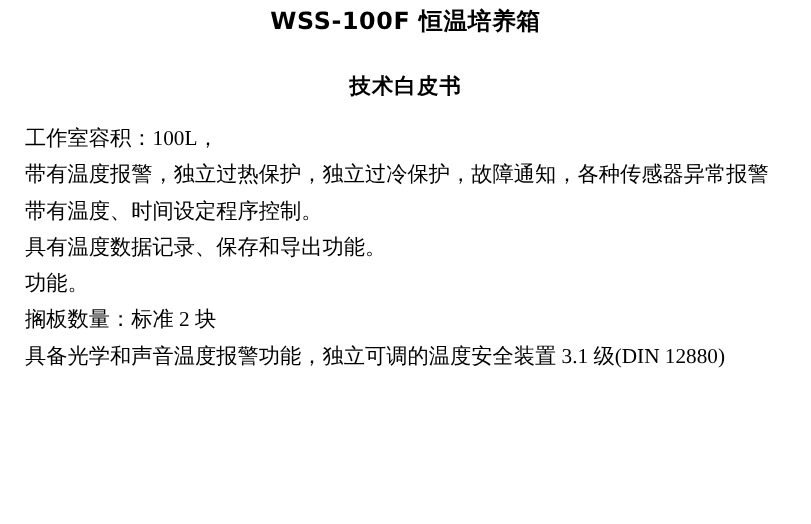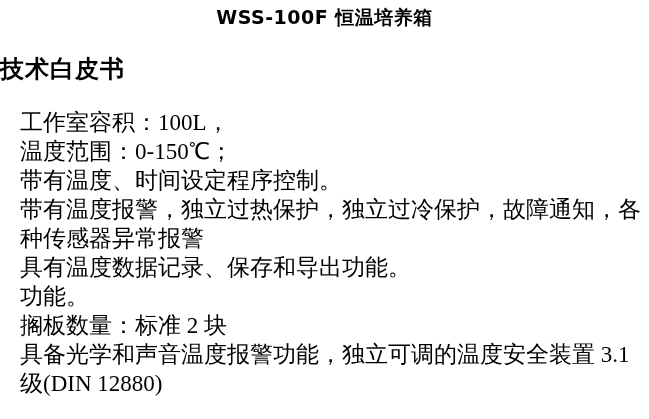--- a/index.html
+++ b/index.html
@@ -26,48 +26,47 @@
     font-size: 19px;
     line-height: 22px;
     font-weight: bold;
     text-align: center;
     font-family: "DejaVu Sans", sans-serif;
     letter-spacing: 0.5px;
   }
   .doc-subtitle {
     margin: 0;
     padding-top: 30px;
-    font-size: 24px;
+    font-size: 17px;
     line-height: 22px;
     font-weight: bold;
-    text-align: left;
+    text-align: center;
     font-family: "DejaVu Sans", sans-serif;
     letter-spacing: 1px;
   }
   .body-text {
-    margin-top: 28px;
+    margin-top: 16px;
     padding-left: 20px;
     padding-right: 2px;
-    font-size: 23px;
+    font-size: 17px;
     line-height: 29px;
     font-family: "Liberation Serif", serif;
   }
   .spec-line {
     white-space: pre-wrap;
   }
 </style>
 </head>
 <body>
 
 <div class="doc-page">
   <h1 class="doc-title">WSS-100F 恒温培养箱</h1>
   <h2 class="doc-subtitle">技术白皮书</h2>
   <div class="body-text">
     <div class="spec-line">工作室容积：100L，</div>
-    <div class="spec-line">温度范围：0-150℃；</div>
+    <div class="spec-line">带有温度报警，独立过热保护，独立过冷保护，故障通知，各种传感器异常报警</div>
     <div class="spec-line">带有温度、时间设定程序控制。</div>
-    <div class="spec-line">带有温度报警，独立过热保护，独立过冷保护，故障通知，各种传感器异常报警</div>
     <div class="spec-line">具有温度数据记录、保存和导出功能。</div>
     <div class="spec-line">功能。</div>
     <div class="spec-line">搁板数量：标准 2 块</div>
     <div class="spec-line">具备光学和声音温度报警功能，独立可调的温度安全装置 3.1 级(DIN 12880)</div>
   </div>
 </div>
 
 </body></html>

